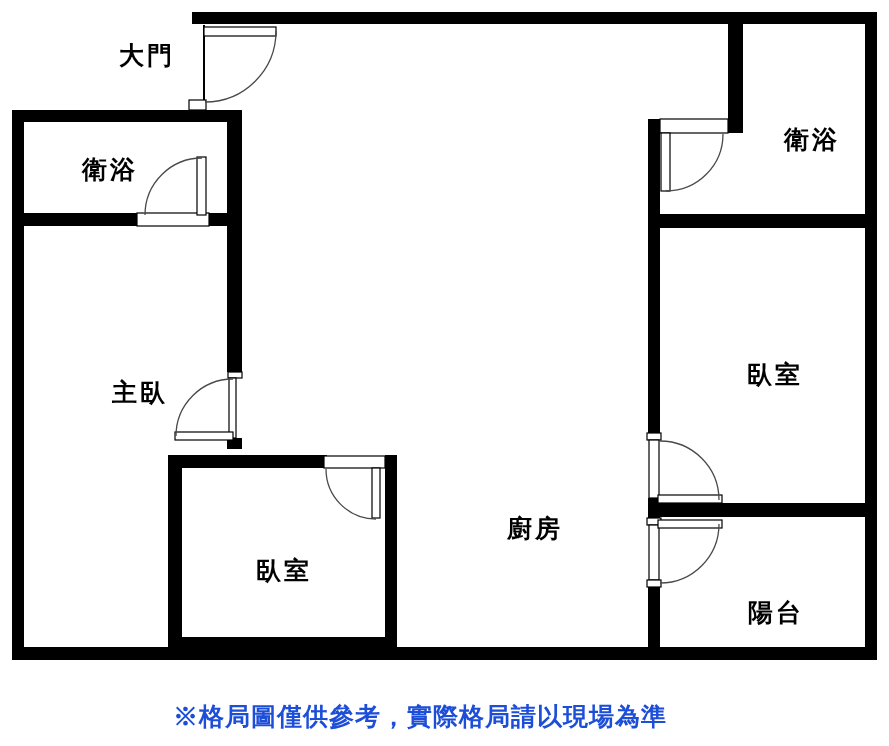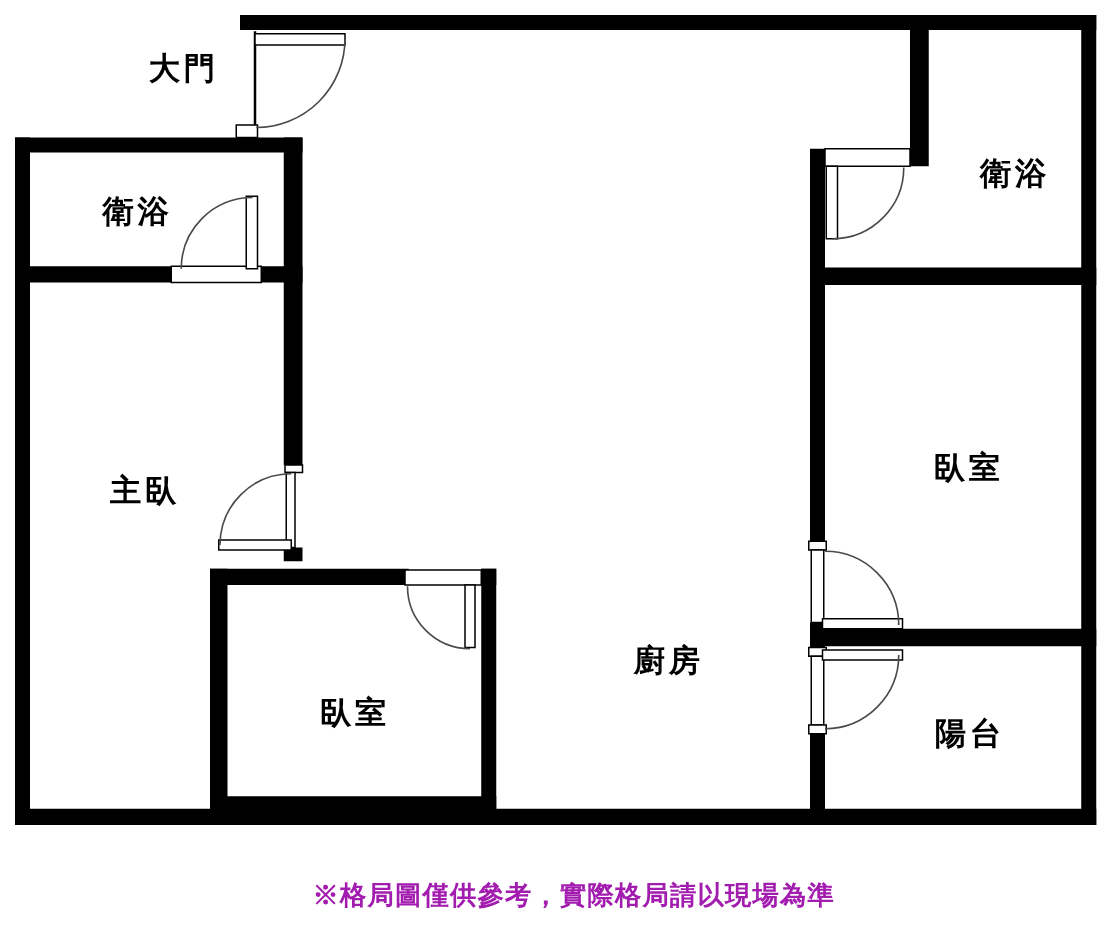--- a/index.html
+++ b/index.html
@@ -16,32 +16,32 @@
     transform:translate(-50%,-50%);
     font-size:25px;
     font-weight:bold;
     color:#000;
     letter-spacing:3px;
     white-space:nowrap;
   }
   .lbl-main-door   {left:147px;top:55px;}
   .lbl-bath-left   {left:110px;top:169px;}
   .lbl-bath-right  {left:812px;top:139px;}
-  .lbl-master      {left:116px;top:392px;}
+  .lbl-master      {left:140px;top:392px;}
   .lbl-bedroom-b   {left:284px;top:570px;}
   .lbl-bedroom-r   {left:775px;top:374px;}
   .lbl-kitchen     {left:535px;top:528px;}
-  .lbl-balcony     {left:776px;top:587px;}
+  .lbl-balcony     {left:776px;top:612px;}
   .caption{
     position:absolute;
-    left:459px;top:716px;
+    left:420px;top:716px;
     transform:translate(-50%,-50%);
-    font-size:21px;
+    font-size:25px;
     font-weight:bold;
-    color:#a21caf;
+    color:#1d4ed8;
     letter-spacing:1px;
     white-space:nowrap;
   }
 </style>
 </head>
 <body>
 
 <div id="stage">
 
   <svg id="plan-svg" width="889" height="746" viewBox="0 0 889 746">

